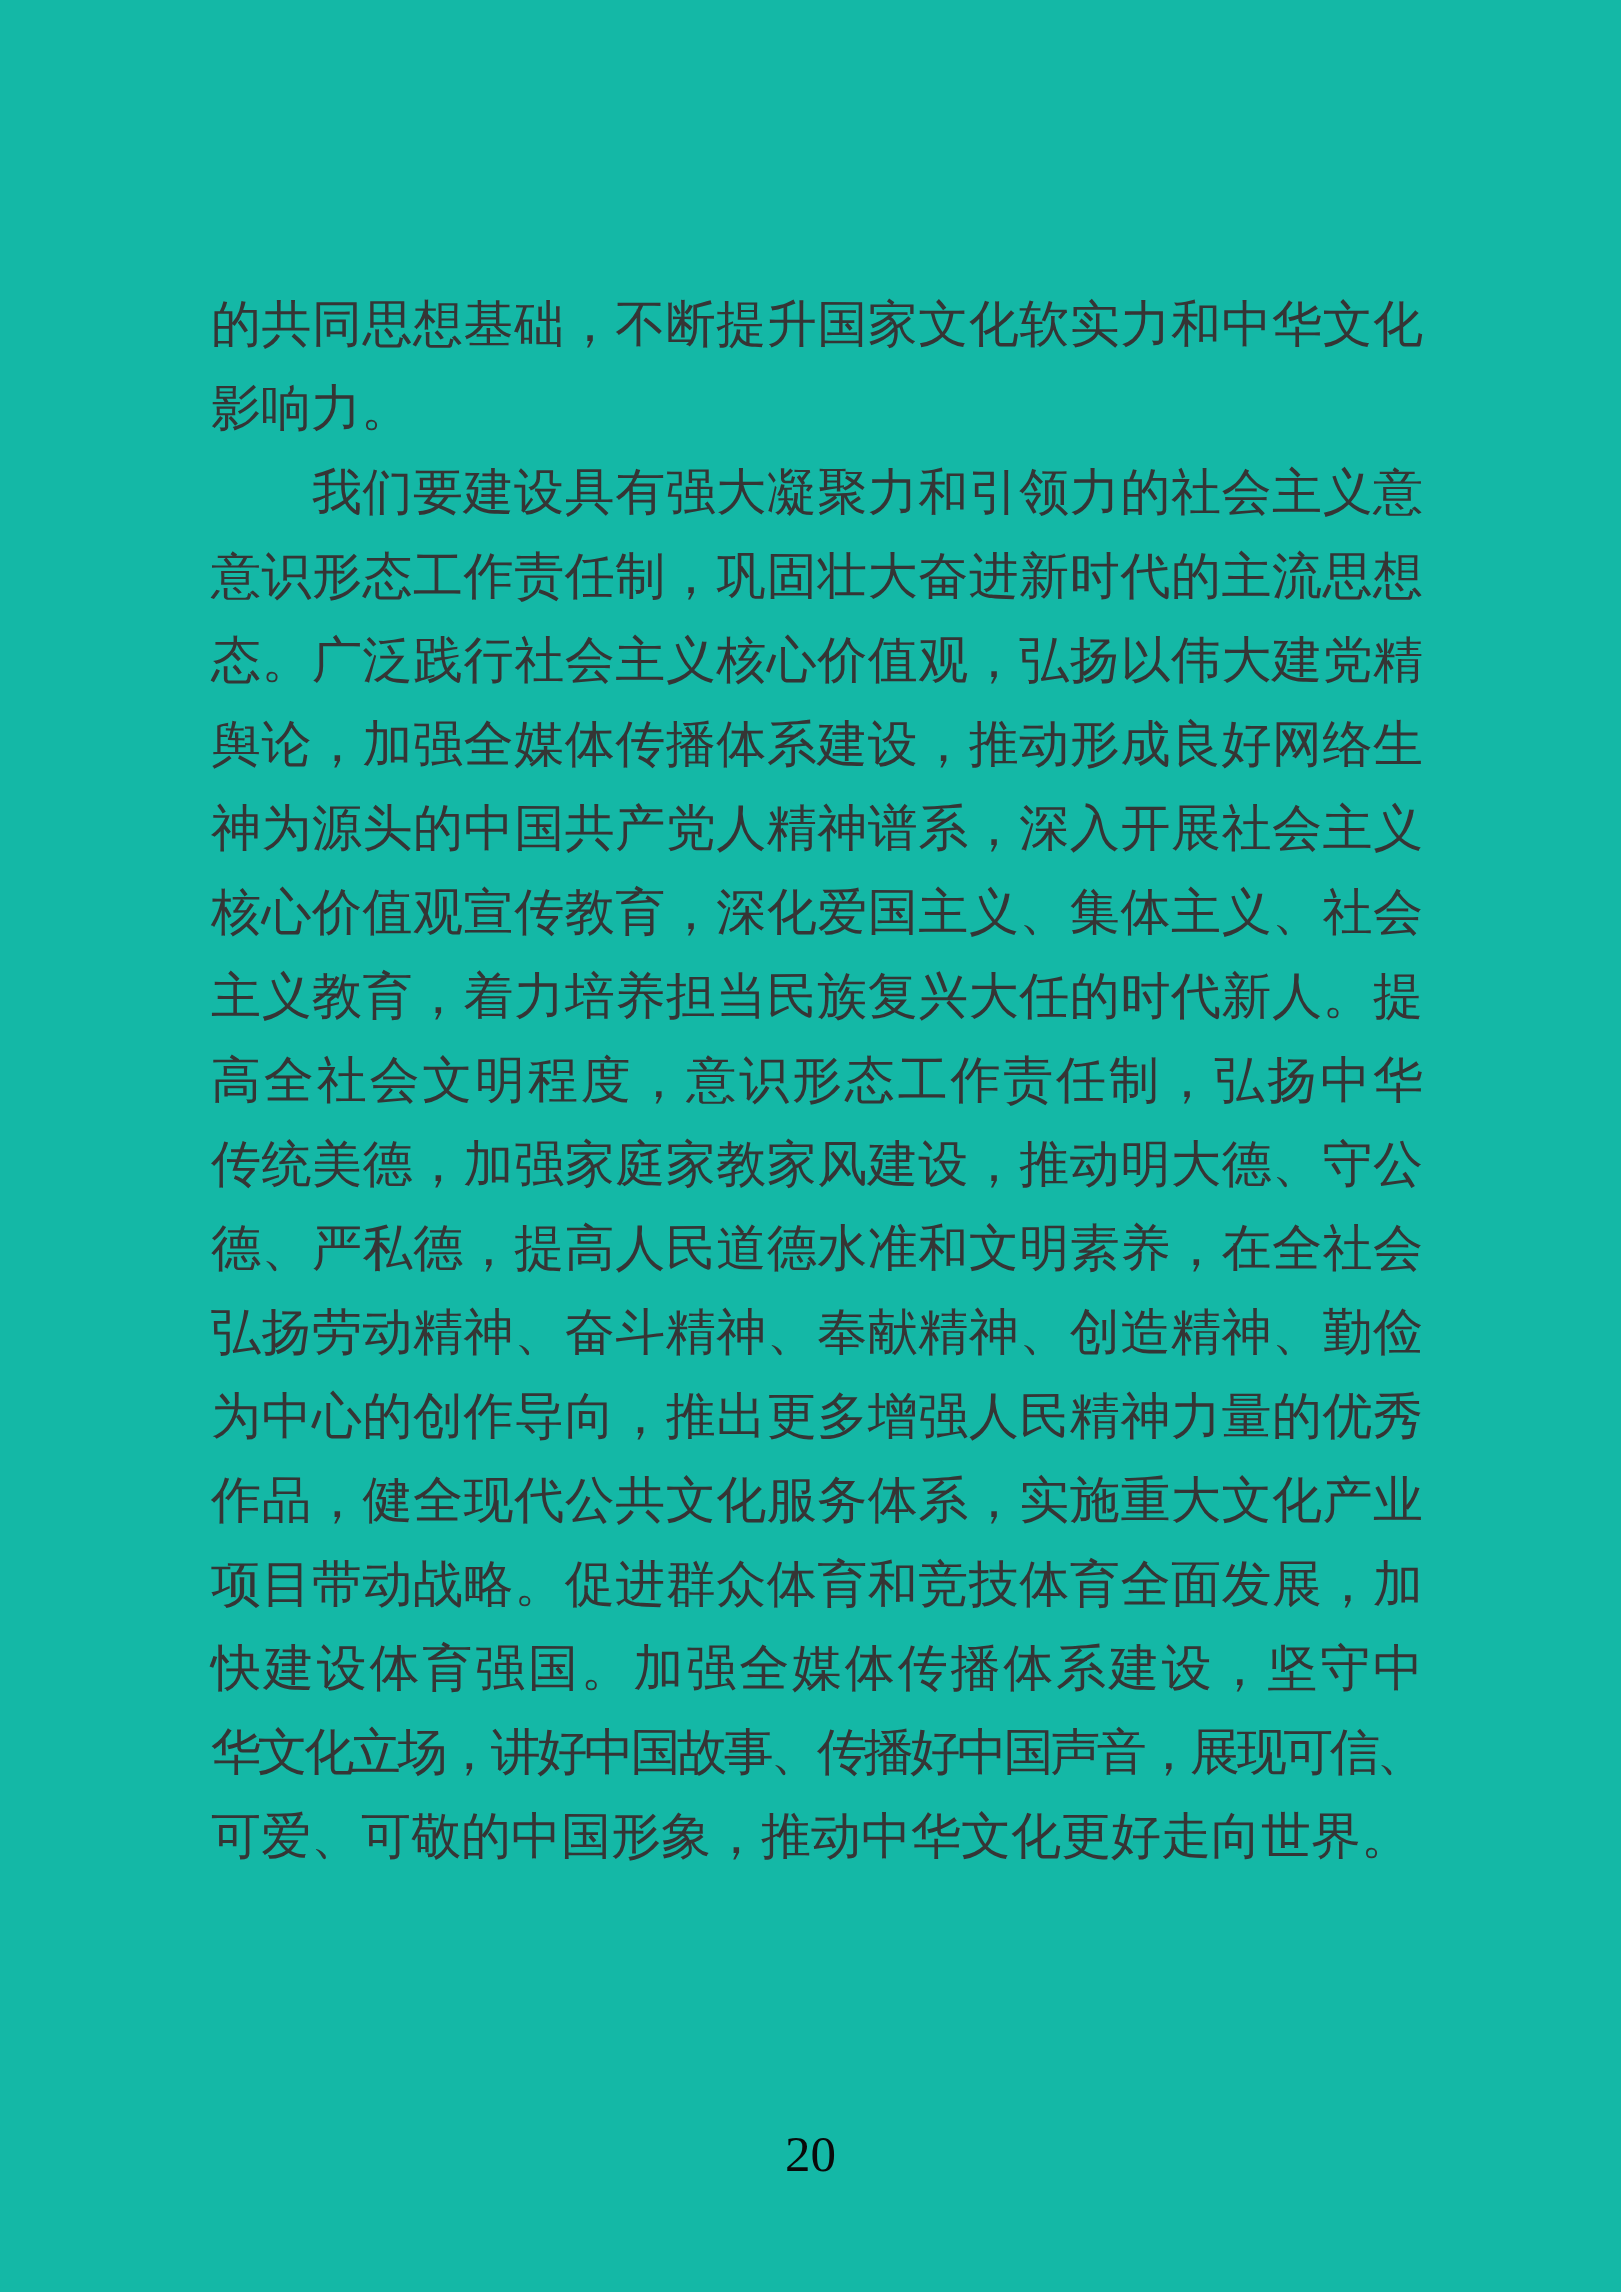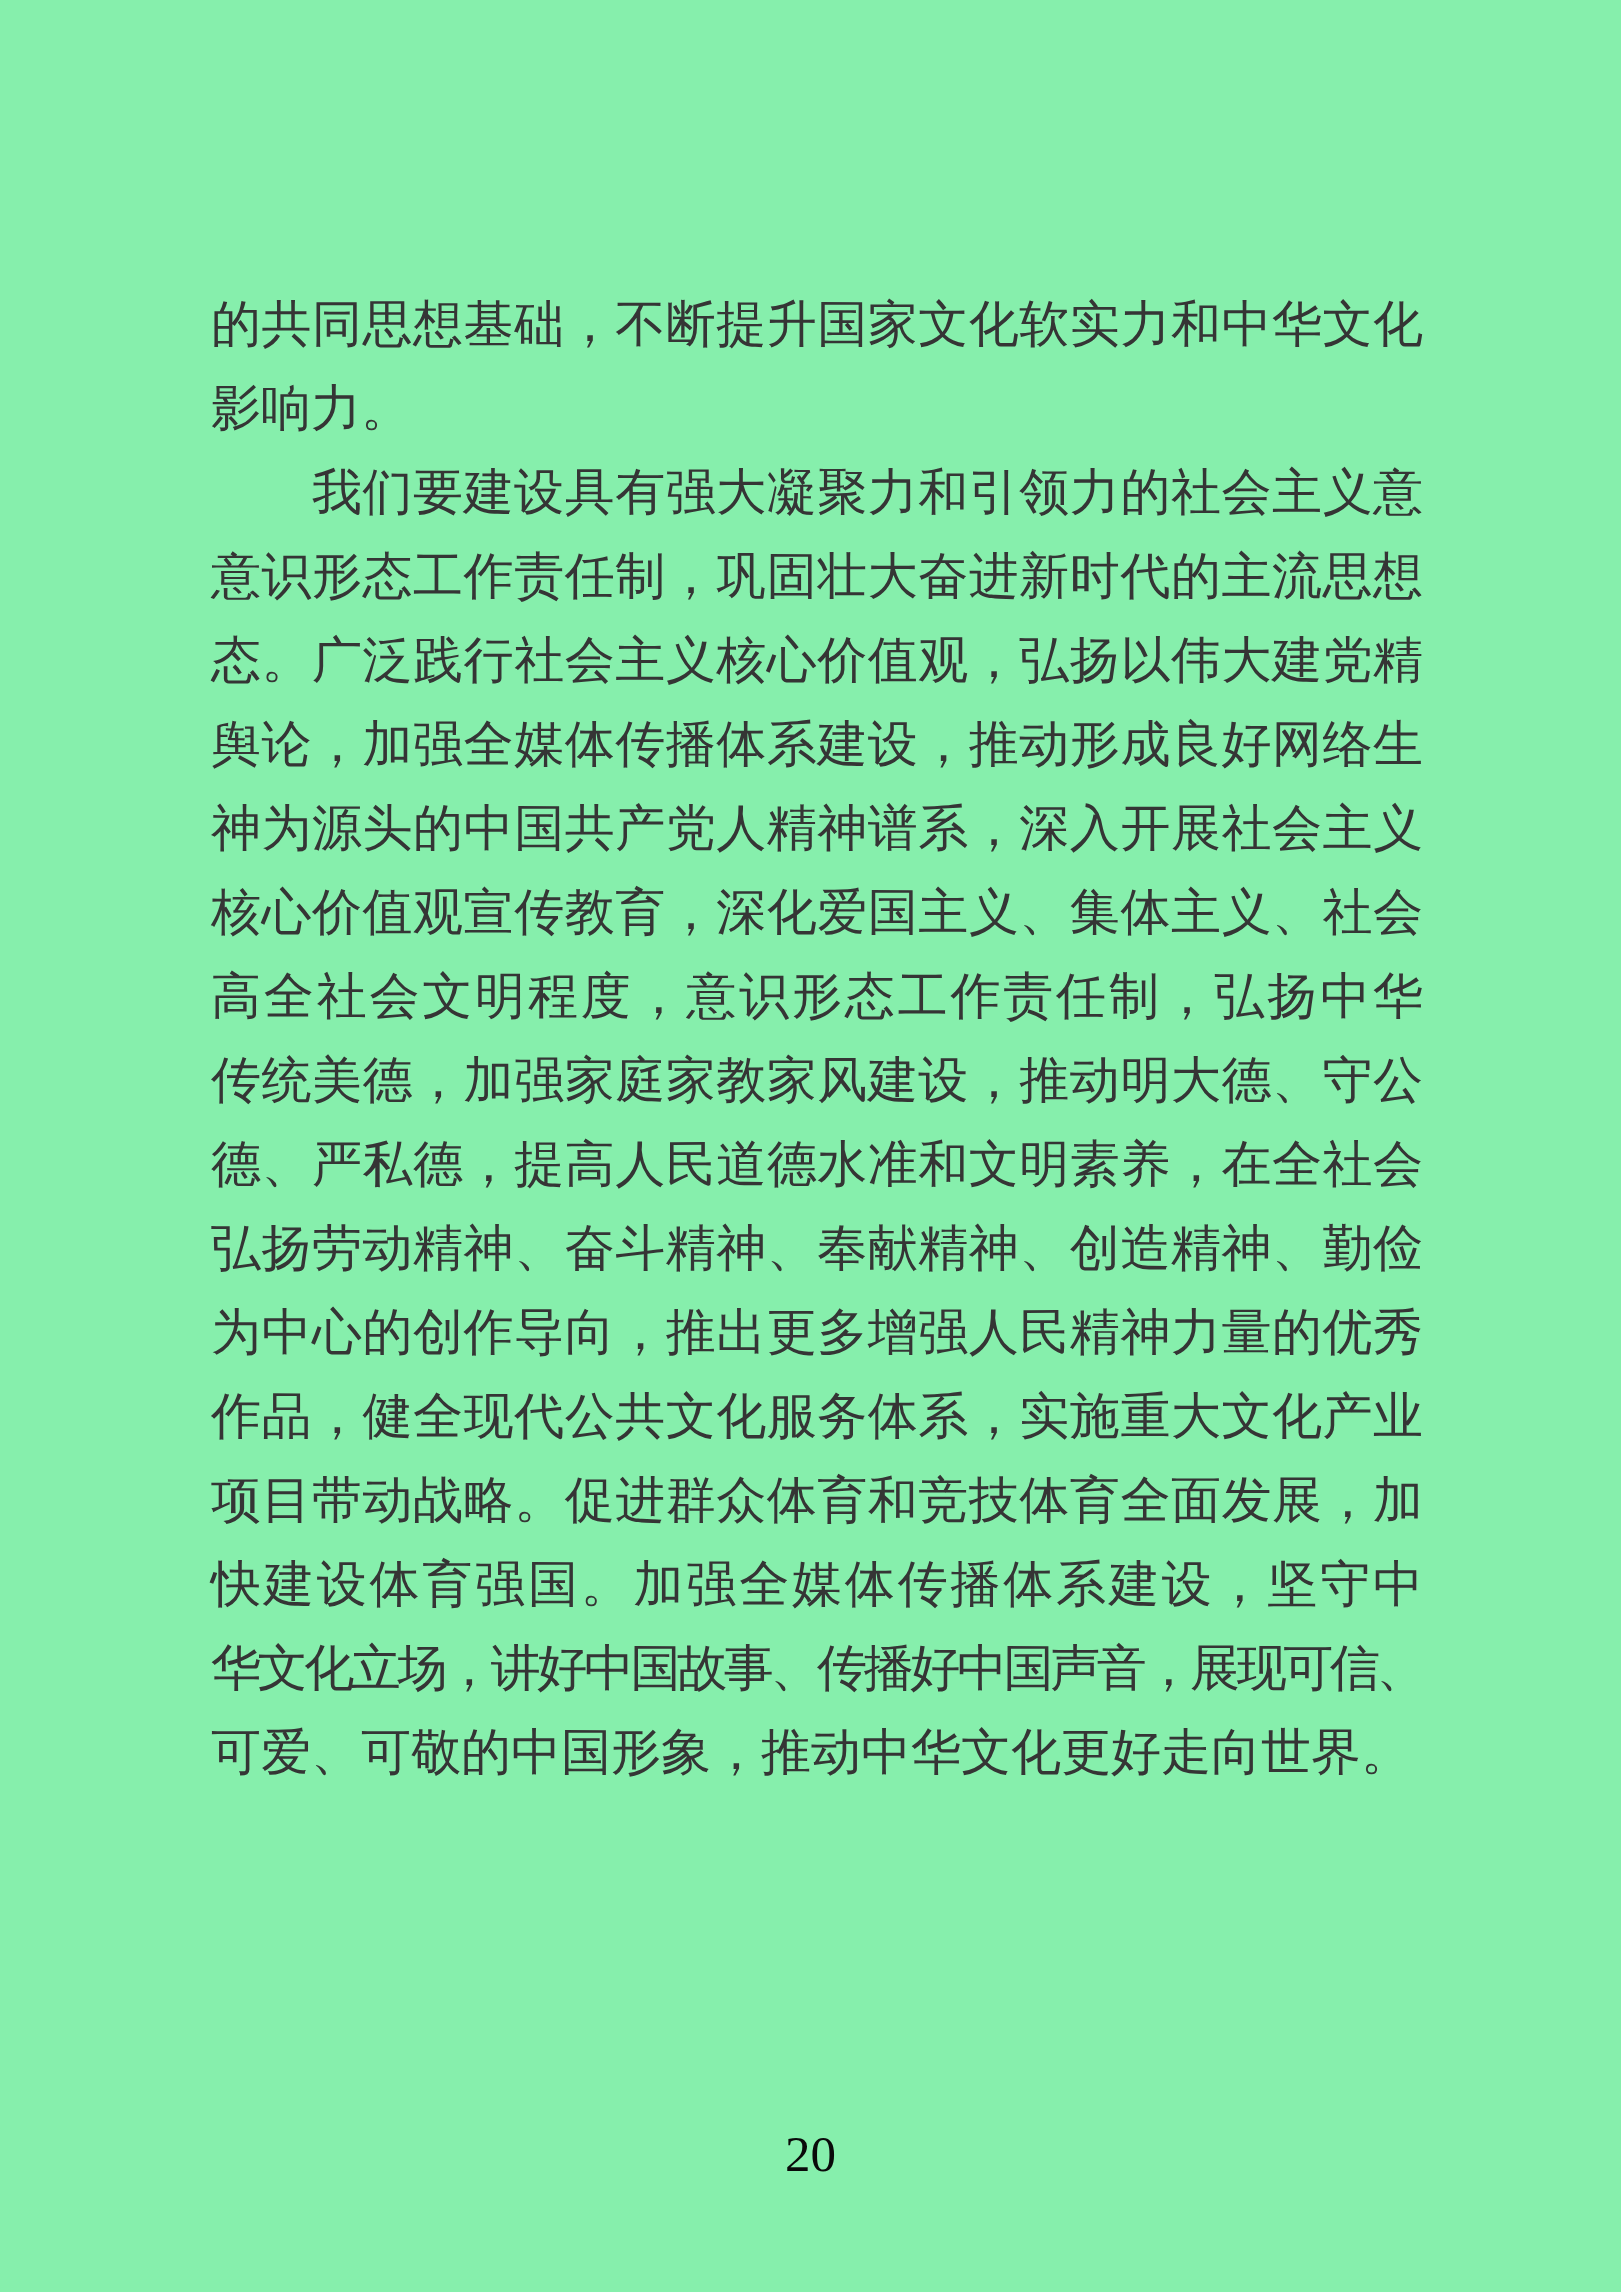--- a/index.html
+++ b/index.html
@@ -4,21 +4,21 @@
 <style>
   html, body {
     margin: 0;
     padding: 0;
     background: #ffffff;
   }
   .page {
     position: relative;
     width: 1621px;
     height: 2293px;
-    background: #86efac;
+    background: #14b8a6;
     overflow: hidden;
     font-family: "Liberation Serif", serif;
   }
   .text-block {
     position: absolute;
     left: 211px;
     top: 282px;
     width: 1212px;
   }
   .paragraph {
@@ -68,20 +68,21 @@
         <div class="text-line">的共同思想基础，不断提升国家文化软实力和中华文化</div>
         <div class="text-line no-stretch">影响力。</div>
       </div>
       <div class="paragraph">
         <div class="text-line indent">我们要建设具有强大凝聚力和引领力的社会主义意</div>
         <div class="text-line">意识形态工作责任制，巩固壮大奋进新时代的主流思想</div>
         <div class="text-line">态。广泛践行社会主义核心价值观，弘扬以伟大建党精</div>
         <div class="text-line">舆论，加强全媒体传播体系建设，推动形成良好网络生</div>
         <div class="text-line">神为源头的中国共产党人精神谱系，深入开展社会主义</div>
         <div class="text-line">核心价值观宣传教育，深化爱国主义、集体主义、社会</div>
+        <div class="text-line">主义教育，着力培养担当民族复兴大任的时代新人。提</div>
         <div class="text-line">高全社会文明程度，意识形态工作责任制，弘扬中华</div>
         <div class="text-line">传统美德，加强家庭家教家风建设，推动明大德、守公</div>
         <div class="text-line">德、严私德，提高人民道德水准和文明素养，在全社会</div>
         <div class="text-line">弘扬劳动精神、奋斗精神、奉献精神、创造精神、勤俭</div>
         <div class="text-line">为中心的创作导向，推出更多增强人民精神力量的优秀</div>
         <div class="text-line">作品，健全现代公共文化服务体系，实施重大文化产业</div>
         <div class="text-line">项目带动战略。促进群众体育和竞技体育全面发展，加</div>
         <div class="text-line">快建设体育强国。加强全媒体传播体系建设，坚守中</div>
         <div class="text-line tight">华文化立场，讲好中国故事、传播好中国声音，展现可信、</div>
         <div class="text-line no-stretch">可爱、可敬的中国形象，推动中华文化更好走向世界。</div>

